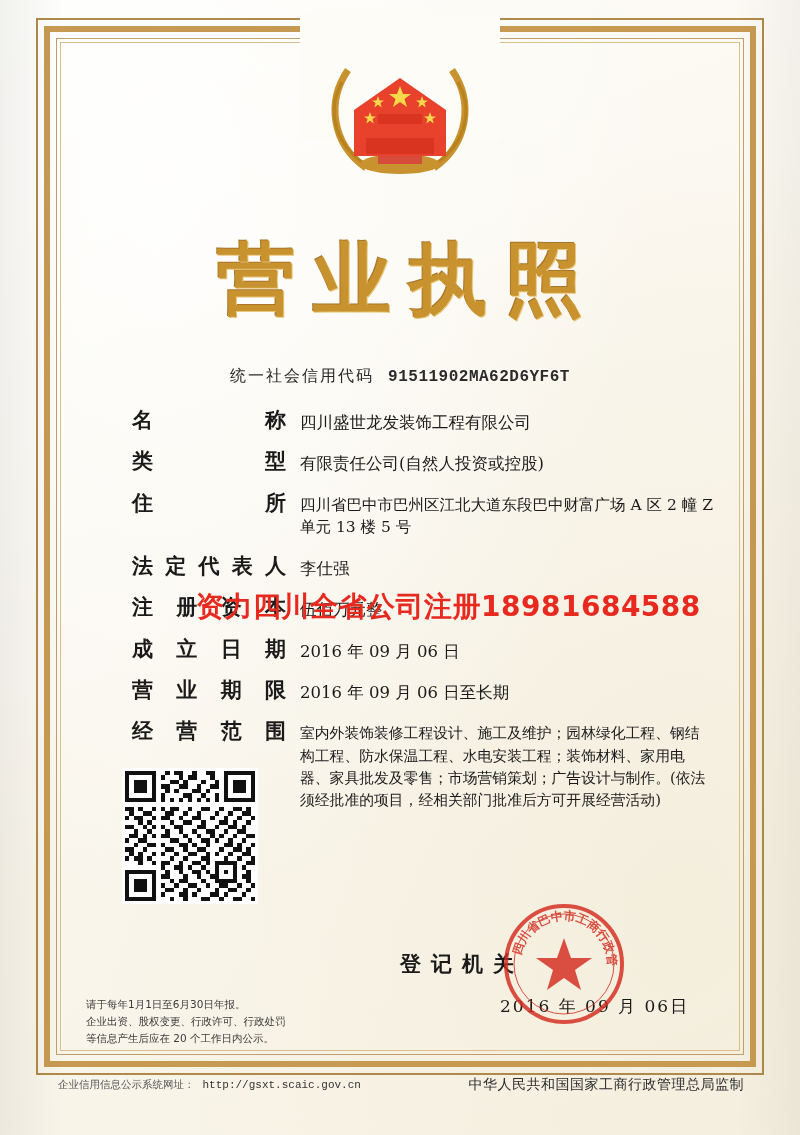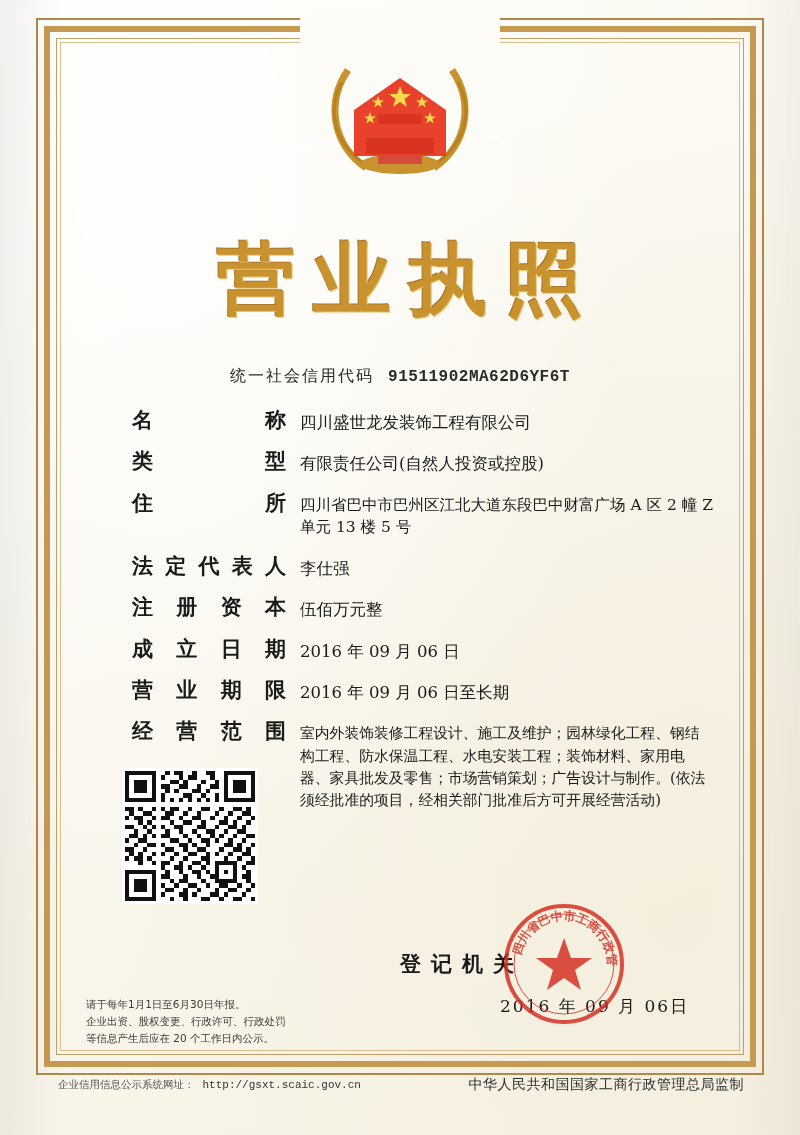--- a/index.html
+++ b/index.html
@@ -322,20 +322,21 @@
           <span>经</span>
           <span>营</span>
           <span>范</span>
           <span>围</span>
         </div>
       <div class="value scope">室内外装饰装修工程设计、施工及维护；园林绿化工程、钢结构工程、防水保温工程、水电安装工程；装饰材料、家用电器、家具批发及零售；市场营销策划；广告设计与制作。(依法须经批准的项目，经相关部门批准后方可开展经营活动)</div>
     </div>
 
   </div>
 
+  <div class="watermark">资力四川全省公司注册18981684588</div>
 
   <div class="qr">
     <svg width="130" height="130" viewBox="0 0 29 29" shape-rendering="crispEdges">
       <rect width="29" height="29" fill="#fff"></rect>
       <g fill="#111">
 
         <rect x="0" y="0" width="7" height="1"></rect>
           <rect x="0" y="6" width="7" height="1"></rect>
         <rect x="0" y="0" width="1" height="7"></rect>
           <rect x="6" y="0" width="1" height="7"></rect>

